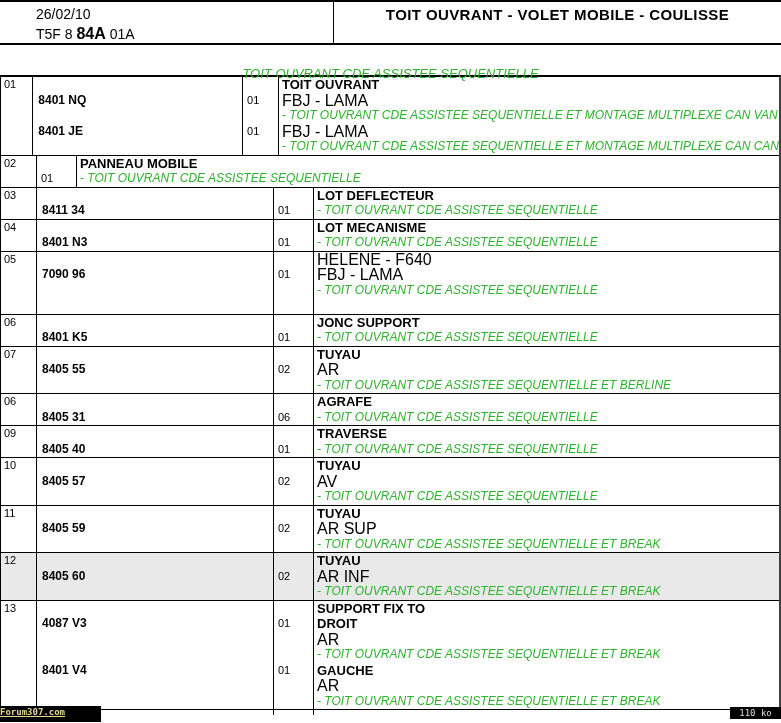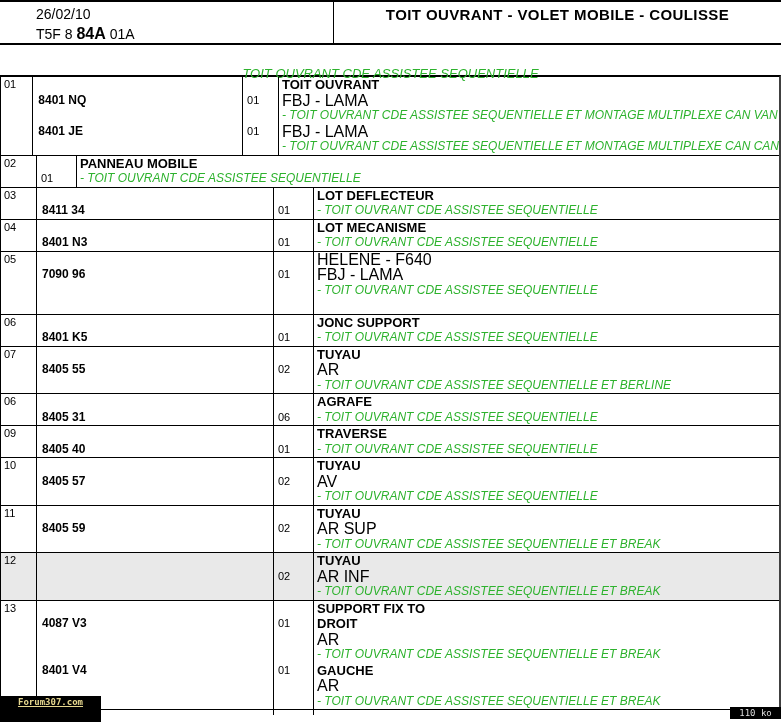--- a/index.html
+++ b/index.html
@@ -51,24 +51,24 @@
   .line{height:15.5px;line-height:15.5px;white-space:nowrap;}
   .c-part .line{font-weight:bold;font-size:12px;padding-left:5px;}
   .l-title{font-weight:bold;font-size:13px;}
   .l-plain{font-size:16px;}
   .l-note{font-size:12px;font-style:italic;color:var(--green);}
   .stub-row{display:flex;height:5px;}
   .stub-row .c-idx,.stub-row .c-part,.stub-row .c-qty{height:5px;}
 
   
   .watermark{
-    position:absolute;left:0;bottom:1px;width:101px;height:26px;
+    position:absolute;left:0;bottom:1px;width:101px;height:16px;
     background:#000;color:#e6d78e;
     font-family:"DejaVu Sans Mono",monospace;font-size:9px;font-weight:bold;
-    line-height:13px;text-align:center;text-decoration:underline;
+    line-height:13px;text-decoration:underline;
   }
   .size-badge{
     position:absolute;right:0;bottom:4px;width:51px;height:12px;
     background:#000;color:#dcdcdc;
     font-family:"DejaVu Sans Mono",monospace;font-size:9px;
     line-height:12px;text-align:center;margin-top:44px;
   }
 </style>
 </head>
 <body>
@@ -289,20 +289,21 @@
         <div class="line l-plain">AR SUP</div>
         <div class="line l-note">- TOIT OUVRANT CDE ASSISTEE SEQUENTIELLE ET BREAK</div>
       </div>
     </div>
     <div class="prow shaded">
       <div class="c-idx">
         <div class="line">12</div>
       </div>
       <div class="c-part">
         <div class="line"></div>
+        <div class="line">8405 60</div>
         <div class="line"></div>
       </div>
       <div class="c-qty">
         <div class="line"></div>
         <div class="line">02</div>
         <div class="line"></div>
       </div>
       <div class="c-desc">
         <div class="line l-title">TUYAU</div>
         <div class="line l-plain">AR INF</div>

